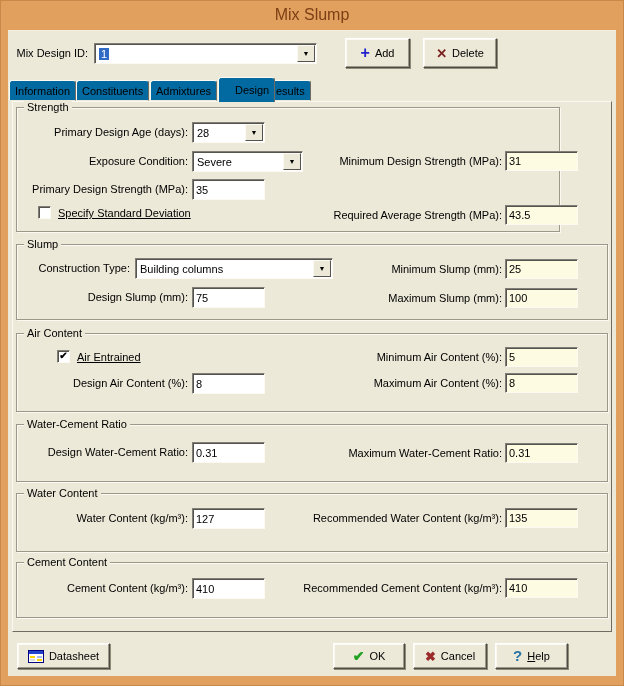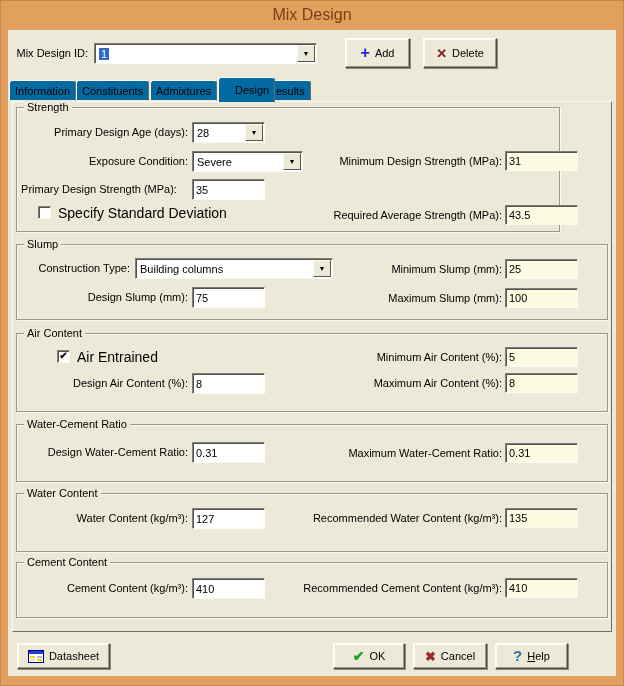--- a/index.html
+++ b/index.html
@@ -31,35 +31,35 @@
   .tab.active{top:77px;height:25px;padding-top:6px;border-bottom:none;z-index:6;padding-left:16px;}
   .panel{position:absolute;left:12px;top:101px;width:600px;height:531px;box-sizing:border-box;
          border:1px solid;border-color:#FBF9F1 #6F6D63 #6F6D63 #FBF9F1;z-index:1;}
   .group{position:absolute;box-sizing:border-box;border:1px solid #9B988A;
          box-shadow:inset 1px 1px 0 #FBF9F1, 1px 1px 0 #FBF9F1;z-index:3;}
   .group-title{position:absolute;top:-7px;left:7px;background:#ECE9D8;padding:0 3px;
                font-size:11px;line-height:13px;white-space:nowrap;}
   .checkbox{position:absolute;width:13px;height:13px;box-sizing:border-box;background:#fff;
             border:1px solid;border-color:#807E76 #FCFAF2 #FCFAF2 #807E76;box-shadow:inset 1px 1px 0 #55534E;
             font-size:10px;line-height:10px;text-align:center;color:#000;font-weight:bold;z-index:4;}
-  .cb-label{position:absolute;font-size:14px;line-height:13px;white-space:nowrap;z-index:4;}
+  .cb-label{position:absolute;font-size:11px;line-height:13px;white-space:nowrap;z-index:4;text-decoration:underline;}
   .ic{font-weight:bold;}
   .add-ic{color:#2222CC;font-size:16px;line-height:14px;}
   .del-ic{color:#7B2020;font-size:13px;line-height:13px;}
   .ok-ic{color:#21A121;font-size:14px;line-height:14px;}
   .cancel-ic{color:#9B2B2B;font-size:13px;line-height:13px;}
   .help-ic{color:#2874A6;font-size:15px;line-height:14px;}
   .u{text-decoration:underline;}
 </style>
 </head>
 <body>
 
 <div id="window">
 
-  <div class="titlebar">Mix Design</div>
+  <div class="titlebar">Mix Slump</div>
   <div class="dialog-bg"></div>
 
   <div class="lbl" style="left:10px;top:47px;width:78px;">Mix Design ID:</div>
   <div class="sunken" style="left:94px;top:43px;width:223px;height:21px;">
     <span class="combo-text"><span class="id-sel">1</span></span>
     <div class="combo-btn">▼</div>
   </div>
   <div class="btn" style="left:345px;top:38px;width:65px;height:30px;">
     <span class="ic add-ic">+</span>
     <span>Add</span>
@@ -85,21 +85,21 @@
     <span class="combo-text">28</span>
     <div class="combo-btn">▼</div>
   </div>
   <div class="lbl" style="left:10px;top:155px;width:178px;">Exposure Condition:</div>
   <div class="sunken" style="left:192px;top:151px;width:111px;height:21px;z-index:4;">
     <span class="combo-text">Severe</span>
     <div class="combo-btn">▼</div>
   </div>
   <div class="lbl" style="left:300px;top:155px;width:202px;">Minimum Design Strength (MPa):</div>
   <input class="sunken field yellow" style="left: 505px; top: 151px; width: 73px; height: 20px; z-index: 4;" readonly="" value="31">
-  <div class="lbl" style="left:10px;top:183px;width:178px;text-align:center;">Primary Design Strength (MPa):</div>
+  <div class="lbl" style="left:10px;top:183px;width:178px;">Primary Design Strength (MPa):</div>
   <input class="sunken field white" style="left: 192px; top: 179px; width: 73px; height: 21px; z-index: 4;" value="35">
   <div class="checkbox" style="left:38px;top:206px;"></div>
   <div class="cb-label" style="left:58px;top:207px;">Specify Standard Deviation</div>
   <div class="lbl" style="left:300px;top:209px;width:202px;">Required Average Strength (MPa):</div>
   <input class="sunken field yellow" style="left: 505px; top: 205px; width: 73px; height: 20px; z-index: 4;" readonly="" value="43.5">
 
   <div class="group" style="left:16px;top:244px;width:592px;height:76px;">
     <div class="group-title">Slump</div>
   </div>
   <div class="lbl" style="left:10px;top:262px;width:120px;">Construction Type:</div>

